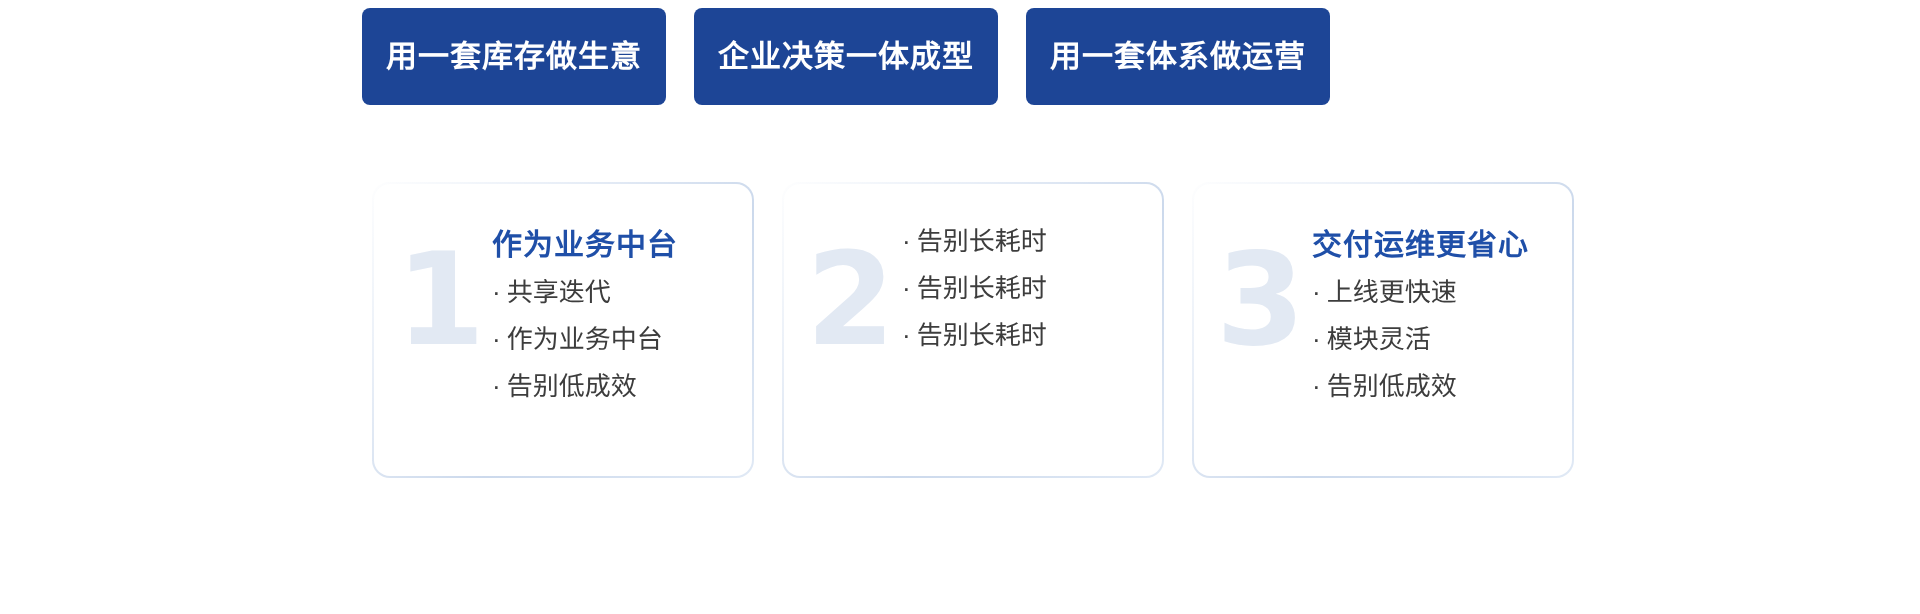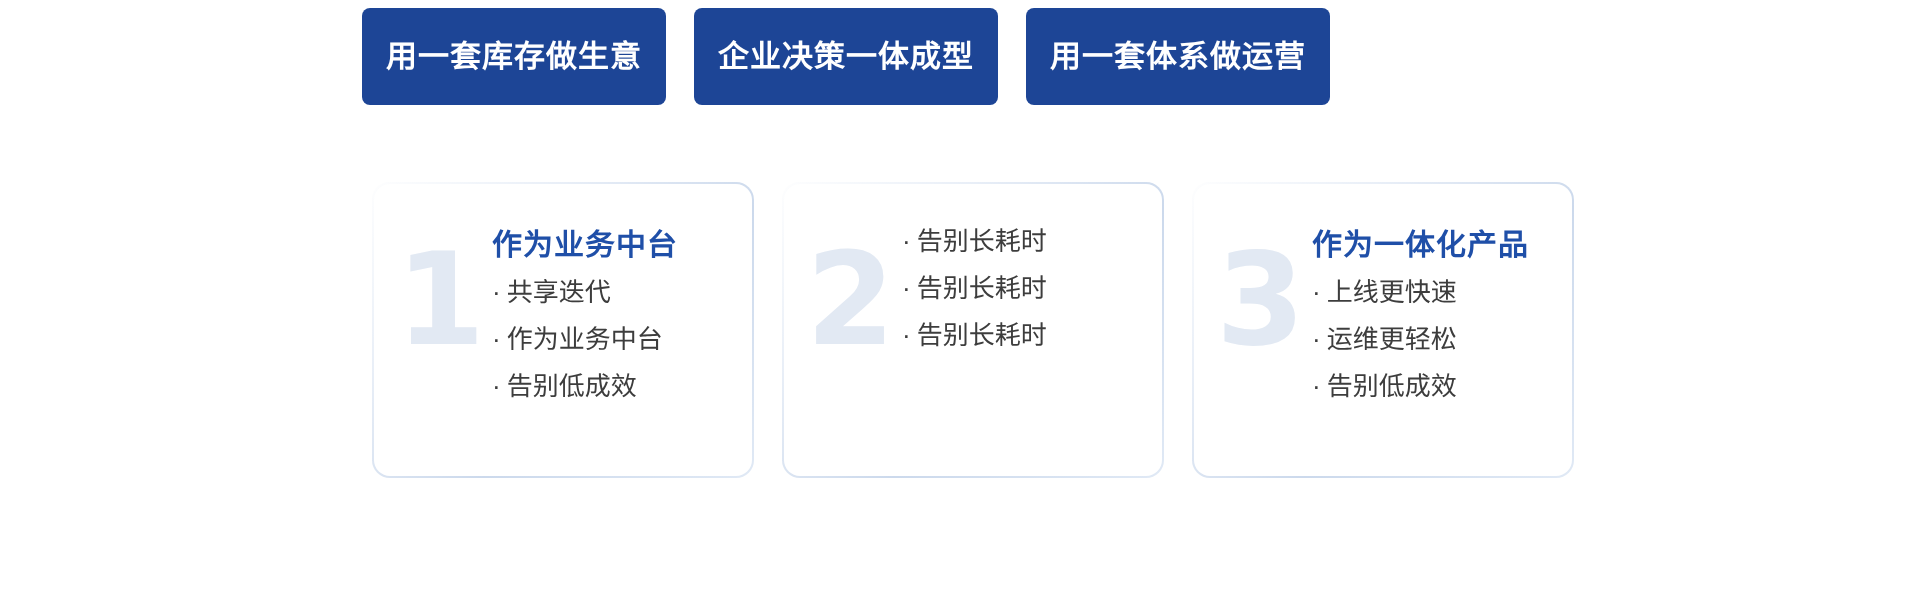--- a/index.html
+++ b/index.html
@@ -186,29 +186,29 @@
             <span class="bullet-dot">·</span>
             <span class="item-text">告别长耗时</span>
           </li>
         </ul>
       </div>
     </div>
 
     <div class="value-card">
       <div class="card-number">3</div>
       <div class="card-body">
-        <div class="card-title">作为一体化产品</div>
+        <div class="card-title">交付运维更省心</div>
         <ul class="card-list">
           <li>
             <span class="bullet-dot">·</span>
             <span class="item-text">上线更快速</span>
           </li>
           <li>
             <span class="bullet-dot">·</span>
-            <span class="item-text">运维更轻松</span>
+            <span class="item-text">模块灵活</span>
           </li>
           <li>
             <span class="bullet-dot">·</span>
             <span class="item-text">告别低成效</span>
           </li>
         </ul>
       </div>
     </div>
 
   </div>

